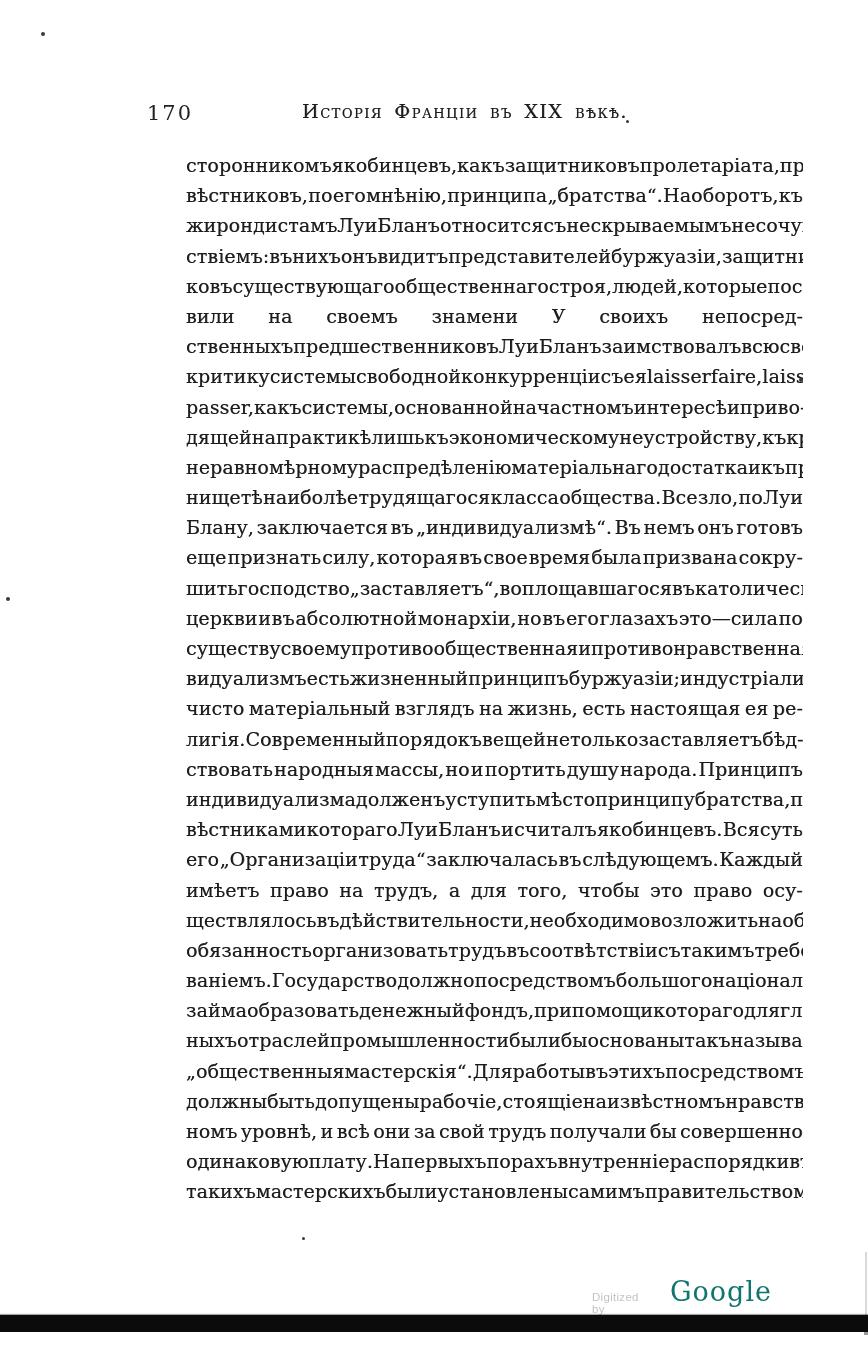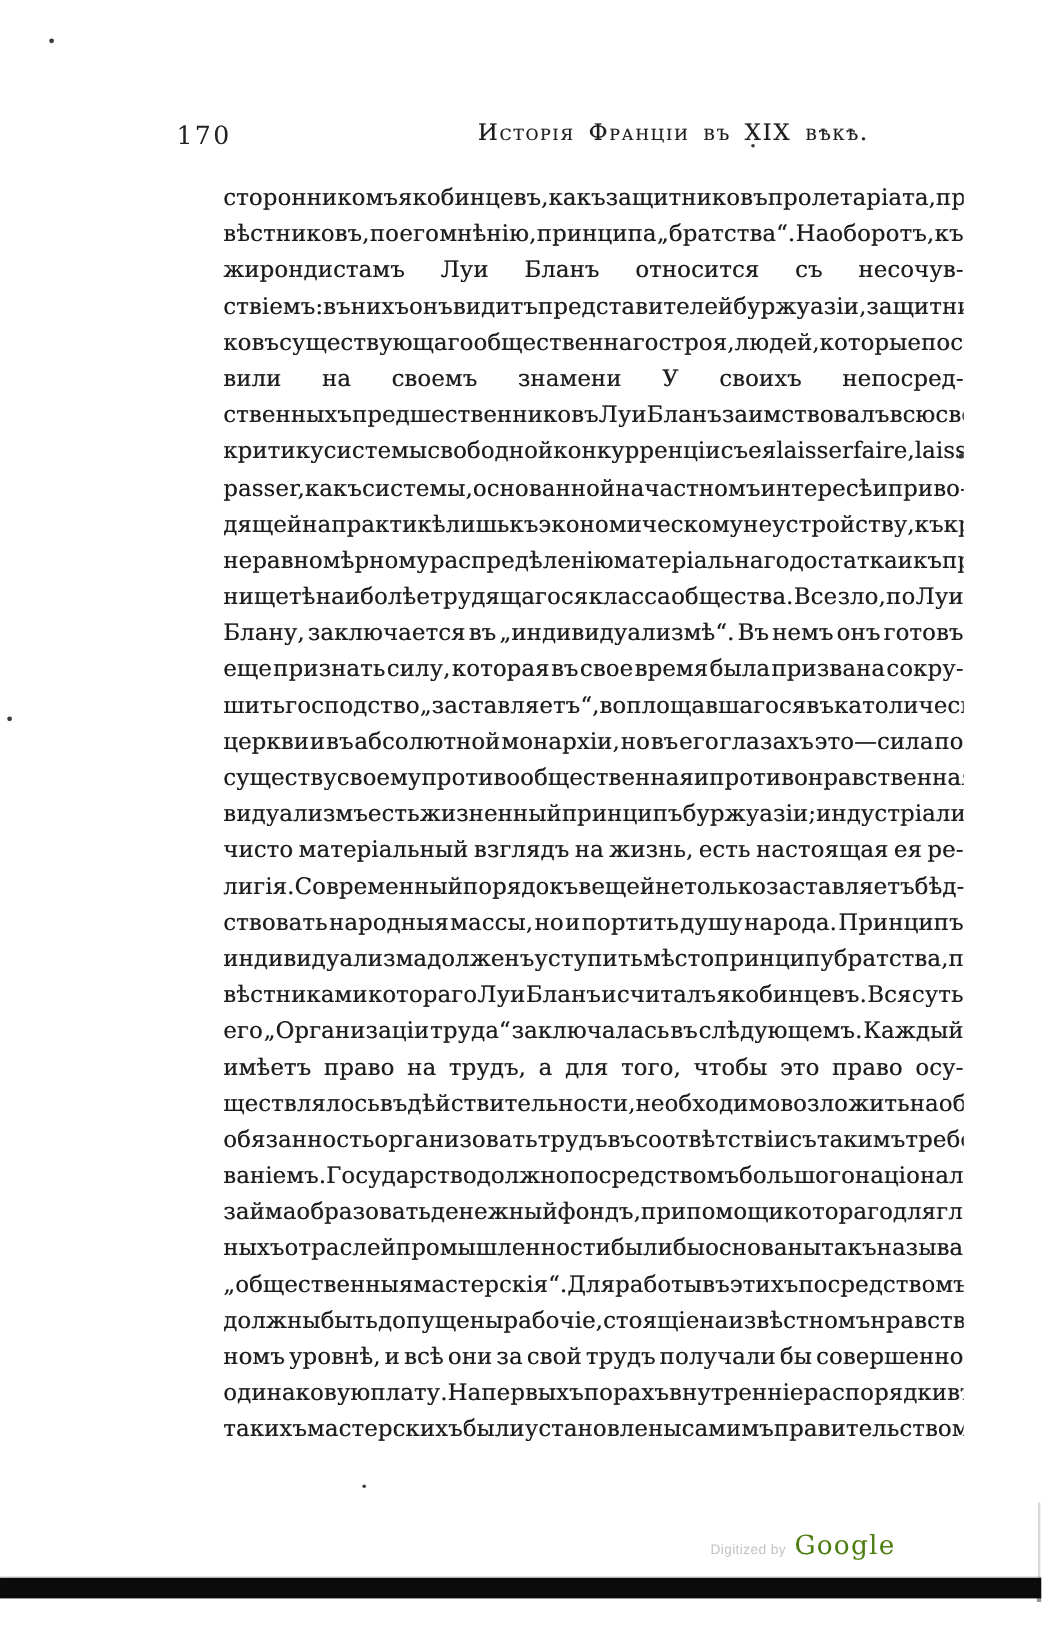--- a/index.html
+++ b/index.html
@@ -30,21 +30,21 @@
     top: 1px;
     font-size: 21px;
     letter-spacing: 2px;
     color: #222;
   }
   #running-title {
     position: absolute;
     left: 60px;
     right: 40px;
     top: 0;
-    text-align: right;
+    text-align: center;
     font-variant: small-caps;
     font-size: 19px;
     letter-spacing: 1.5px;
     word-spacing: 4px;
     color: #1d1d1d;
     text-shadow: 0.4px 0 0 rgba(0,0,0,0.5);
   }
   
   #body-text {
     position: absolute;
@@ -67,32 +67,32 @@
     white-space: nowrap;
   }
   
   #watermark {
     position: absolute;
     left: 592px;
     top: 1276px;
     width: 180px;
     display: flex;
     align-items: baseline;
-    gap: 7px;
+    gap: 22px;
   }
   #watermark-prefix {
     font-family: "Liberation Sans", sans-serif;
     font-size: 11.5px;
     color: #c3c3c3;
     letter-spacing: 0.3px;
   }
   #watermark-brand {
     font-family: "DejaVu Serif", serif;
-    font-size: 22px;
-    color: #4d7c0f;
+    font-size: 27px;
+    color: #0f766e;
     letter-spacing: 1px;
     text-align: center;
   }
   
   .speck {
     position: absolute;
     background: #3a3a3a;
     border-radius: 50%;
   }
   #scan-bar {
@@ -149,20 +149,21 @@
         <span>„братства“.</span>
         <span>Наоборотъ,</span>
         <span>къ</span>
       </div>
       <div class="text-line">
         <span>жирондистамъ</span>
         <span>Луи</span>
         <span>Бланъ</span>
         <span>относится</span>
         <span>съ</span>
+        <span>нескрываемымъ</span>
         <span>несочув-</span>
       </div>
       <div class="text-line">
         <span>ствіемъ:</span>
         <span>въ</span>
         <span>нихъ</span>
         <span>онъ</span>
         <span>видитъ</span>
         <span>представителей</span>
         <span>буржуазіи,</span>

